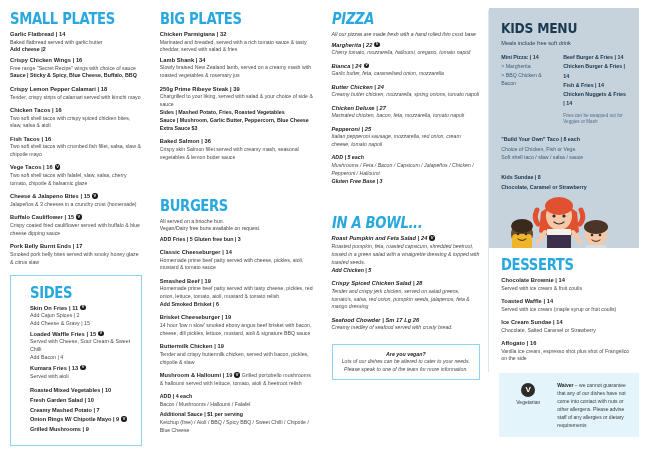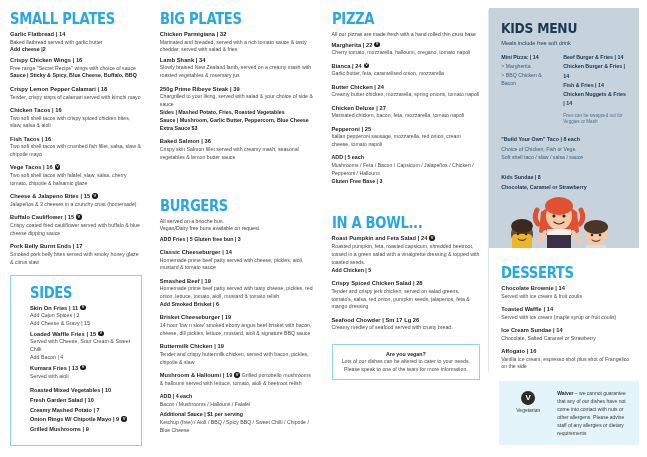--- a/index.html
+++ b/index.html
@@ -9,21 +9,21 @@
     font-family: "Liberation Sans", sans-serif;
     color: #2b2b2b;
     overflow: hidden;
   }
   .page { position: relative; width: 647px; height: 382px; display: flex; }
 
   
   .col { padding: 10px 8px 4px 10px; }
   .col-small  { width: 150px; }
   .col-big    { width: 172px; }
-  .col-pizza  { width: 167px; }
+  .col-pizza  { width: 167px; font-style: italic; }
   .col-kids   { width: 158px; background: #ffffff; padding: 0; }
 
   
   .sec-head {
     font-family: "DejaVu Sans", sans-serif;
     font-weight: 700;
     font-size: 15px;
     letter-spacing: -0.4px;
     color: #29a8df;
     text-transform: uppercase;
@@ -102,21 +102,21 @@
     padding: 6px 8px;
     text-align: center;
     margin-top: 12px;
   }
   .vegan-title { font-size: 5.3px; font-weight: 700; color:#1d1d1d; }
   .vegan-text { font-size: 5.2px; line-height: 1.55; color: #4a4a4a; }
 
   
   .kids-panel {
     background: #c6d3dd;
-    margin: 8px 8px 8px 0;
+    margin: 8px 8px 0 0;
     padding: 12px 11px 0 12px;
     position: relative;
     height: 240px;
     overflow: hidden;
   }
   .kids-head {
     font-family: "DejaVu Sans", sans-serif;
     font-weight: 700;
     font-size: 14px;
     color: #1b3a52;

